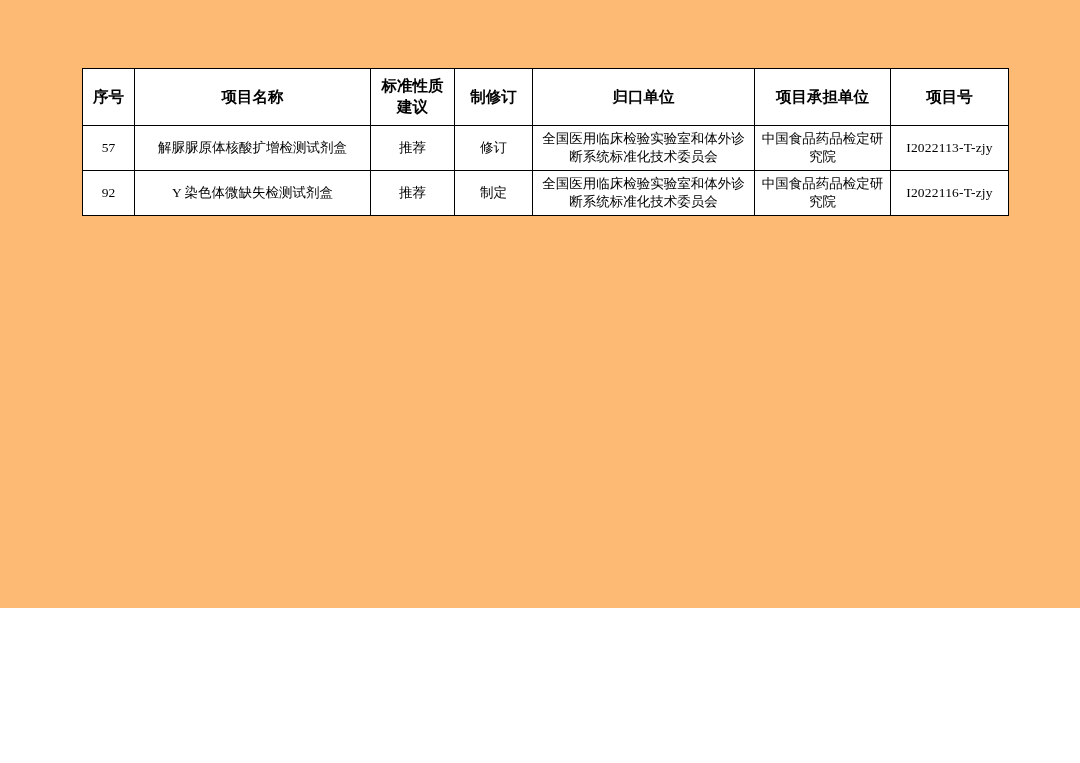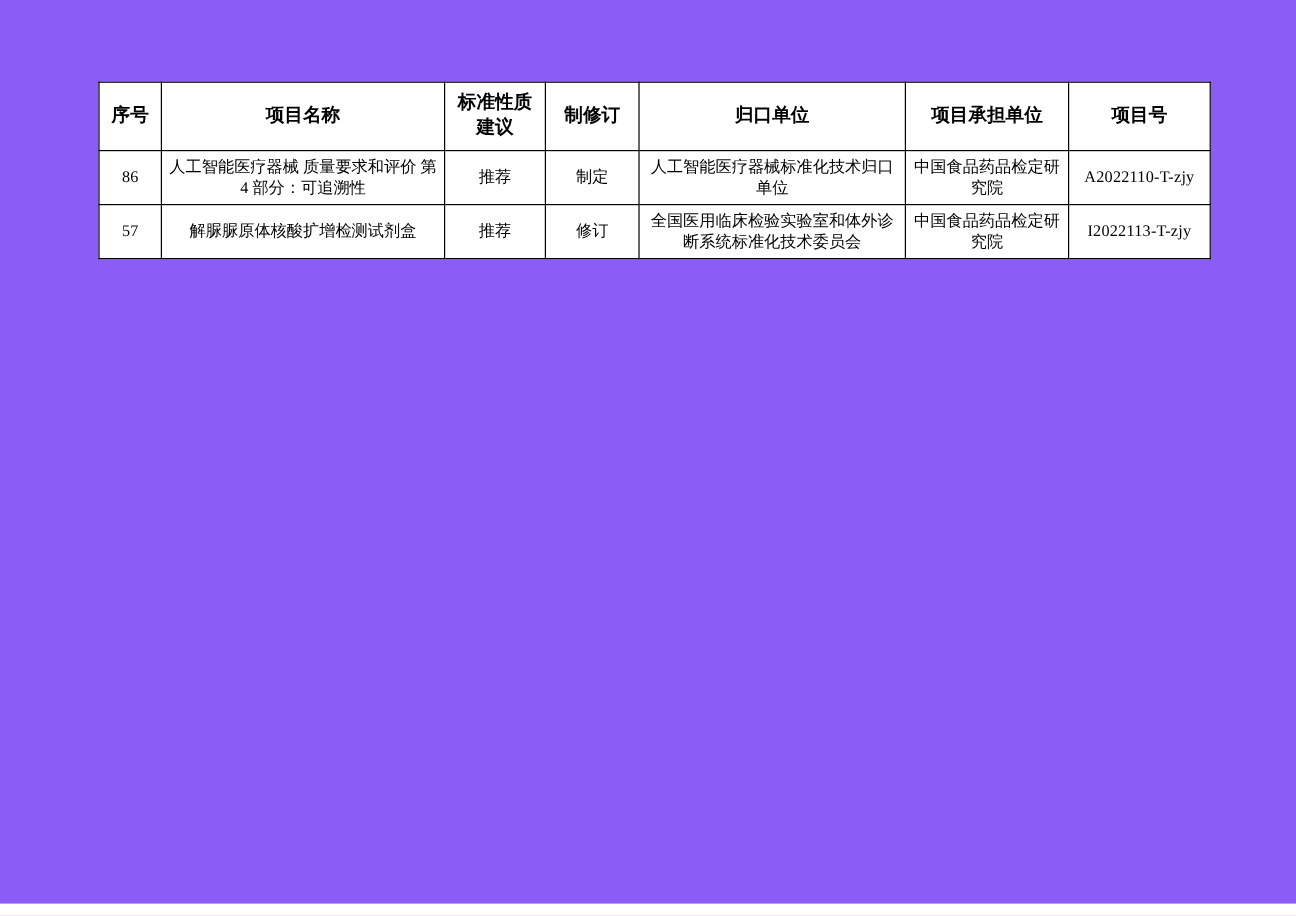--- a/index.html
+++ b/index.html
@@ -10,22 +10,22 @@
   body {
     width: 1080px;
     height: 763px;
     font-family: "Liberation Serif", "DejaVu Serif", serif;
     color: #000000;
     overflow: hidden;
   }
   .page {
     position: relative;
     width: 1080px;
-    height: 753px;
-    background: #8b5cf6;
+    height: 608px;
+    background: #fdba74;
   }
   .table-wrap {
     position: absolute;
     left: 82px;
     top: 68px;
     width: 916px;
   }
   table.std-table {
     border-collapse: collapse;
     width: 916px;
@@ -84,33 +84,33 @@
           <th>项目名称</th>
           <th class="hdr-two-line">标准性质建议</th>
           <th>制修订</th>
           <th>归口单位</th>
           <th>项目承担单位</th>
           <th>项目号</th>
         </tr>
       </thead>
       <tbody>
         <tr>
-          <td class="cell-seq">86</td>
-          <td class="cell-name">人工智能医疗器械 质量要求和评价 第 4 部分：可追溯性</td>
-          <td class="cell-small">推荐</td>
-          <td class="cell-small">制定</td>
-          <td class="cell-small">人工智能医疗器械标准化技术归口单位</td>
-          <td class="cell-small">中国食品药品检定研究院</td>
-          <td class="cell-code">A2022110-T-zjy</td>
-        </tr>
-        <tr>
           <td class="cell-seq">57</td>
           <td class="cell-name">解脲脲原体核酸扩增检测试剂盒</td>
           <td class="cell-small">推荐</td>
           <td class="cell-small">修订</td>
           <td class="cell-small">全国医用临床检验实验室和体外诊断系统标准化技术委员会</td>
           <td class="cell-small">中国食品药品检定研究院</td>
           <td class="cell-code">I2022113-T-zjy</td>
         </tr>
+        <tr>
+          <td class="cell-seq">92</td>
+          <td class="cell-name">Y 染色体微缺失检测试剂盒</td>
+          <td class="cell-small">推荐</td>
+          <td class="cell-small">制定</td>
+          <td class="cell-small">全国医用临床检验实验室和体外诊断系统标准化技术委员会</td>
+          <td class="cell-small">中国食品药品检定研究院</td>
+          <td class="cell-code">I2022116-T-zjy</td>
+        </tr>
       </tbody>
     </table>
   </div>
 </div>
 
 </body></html>

